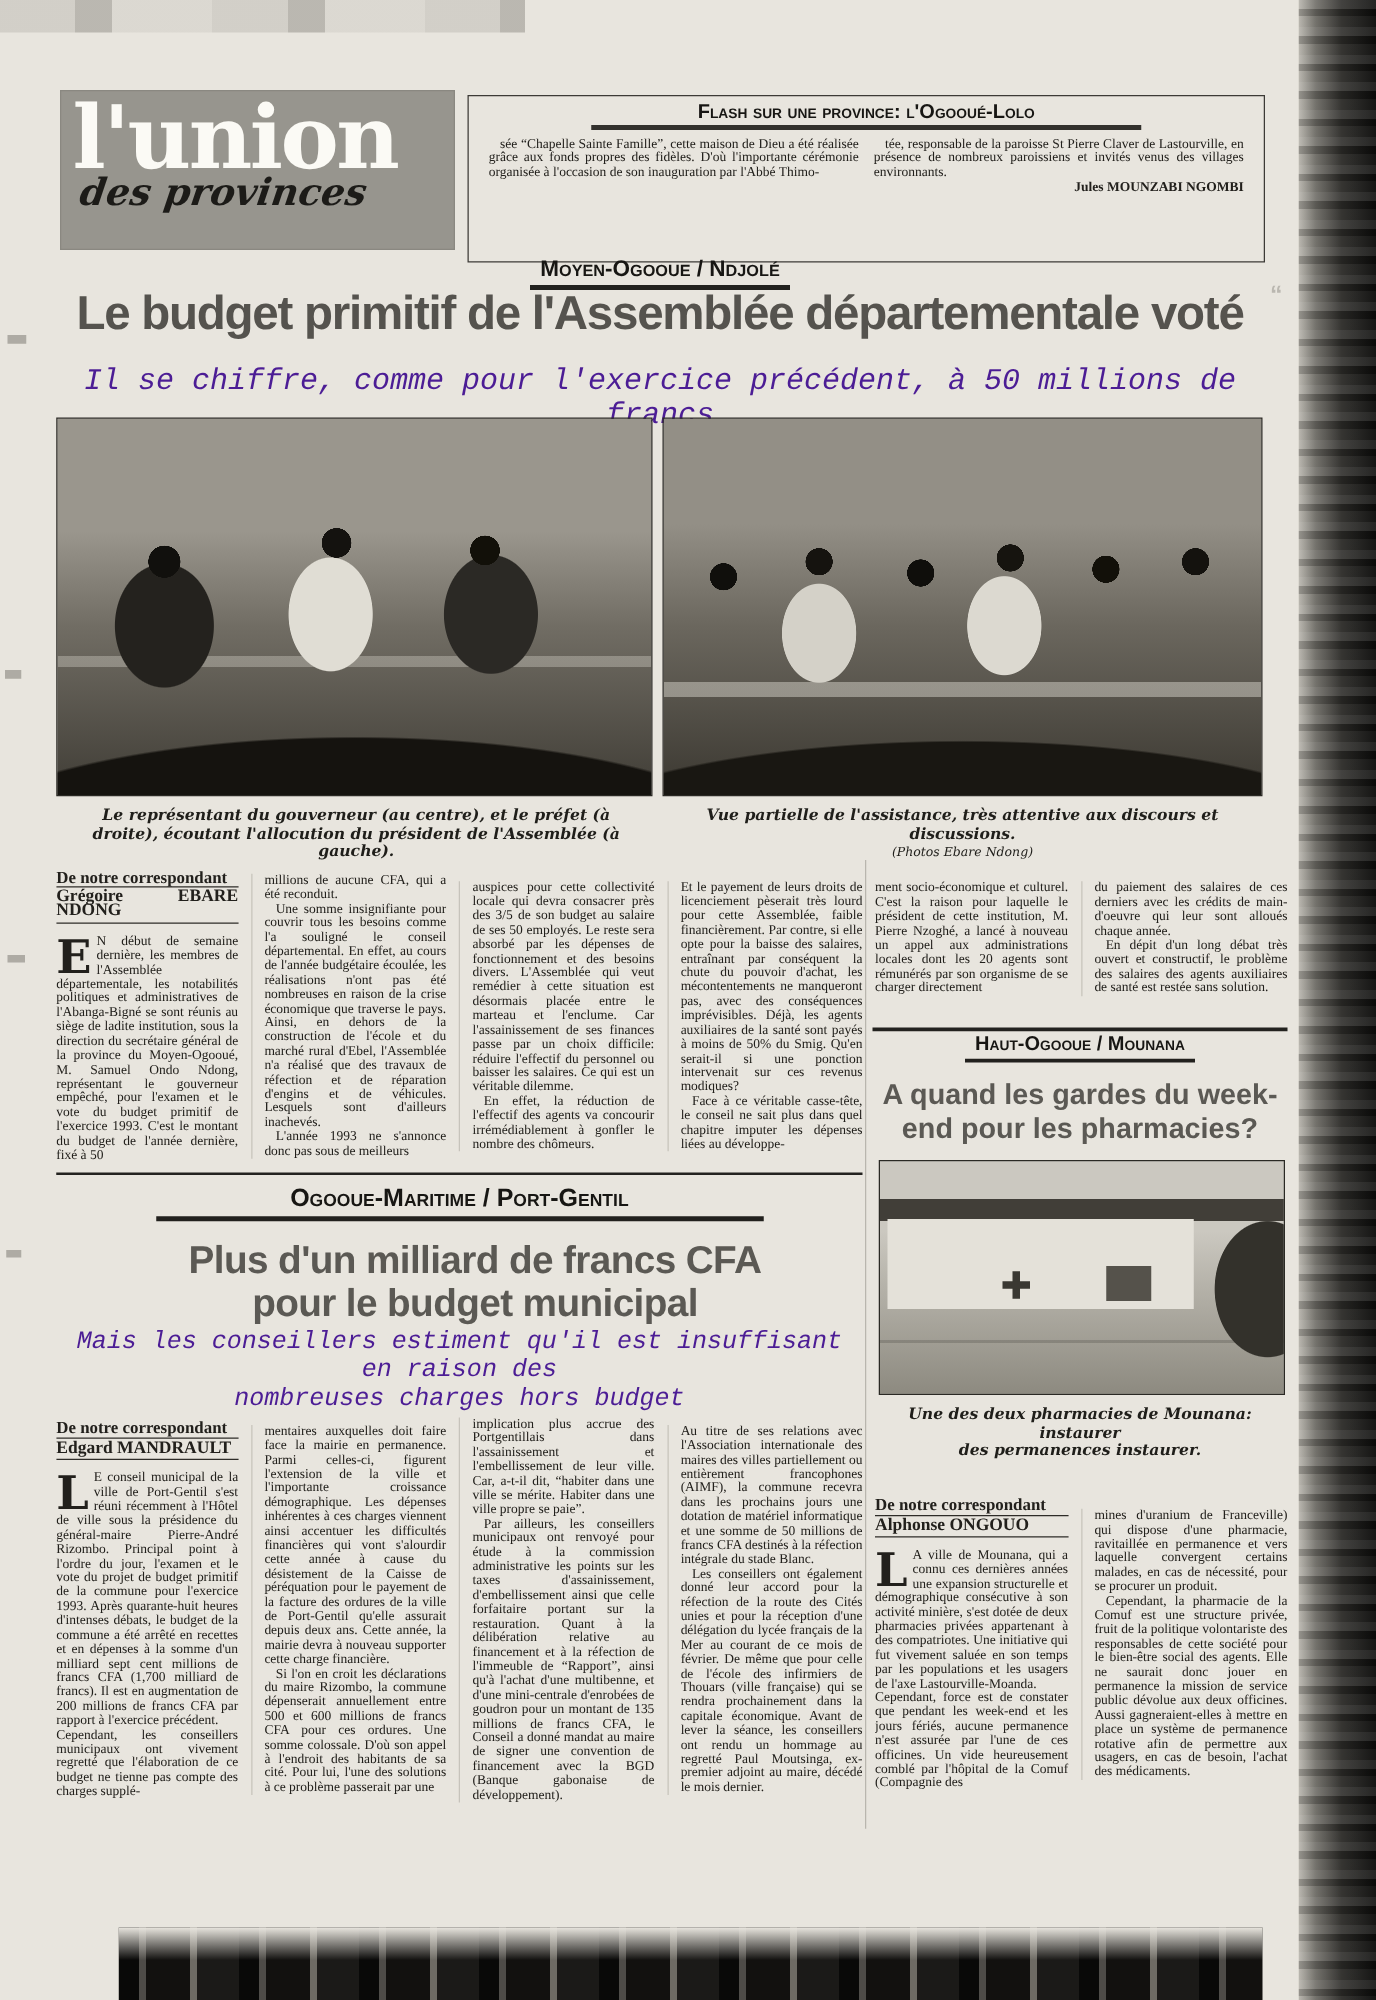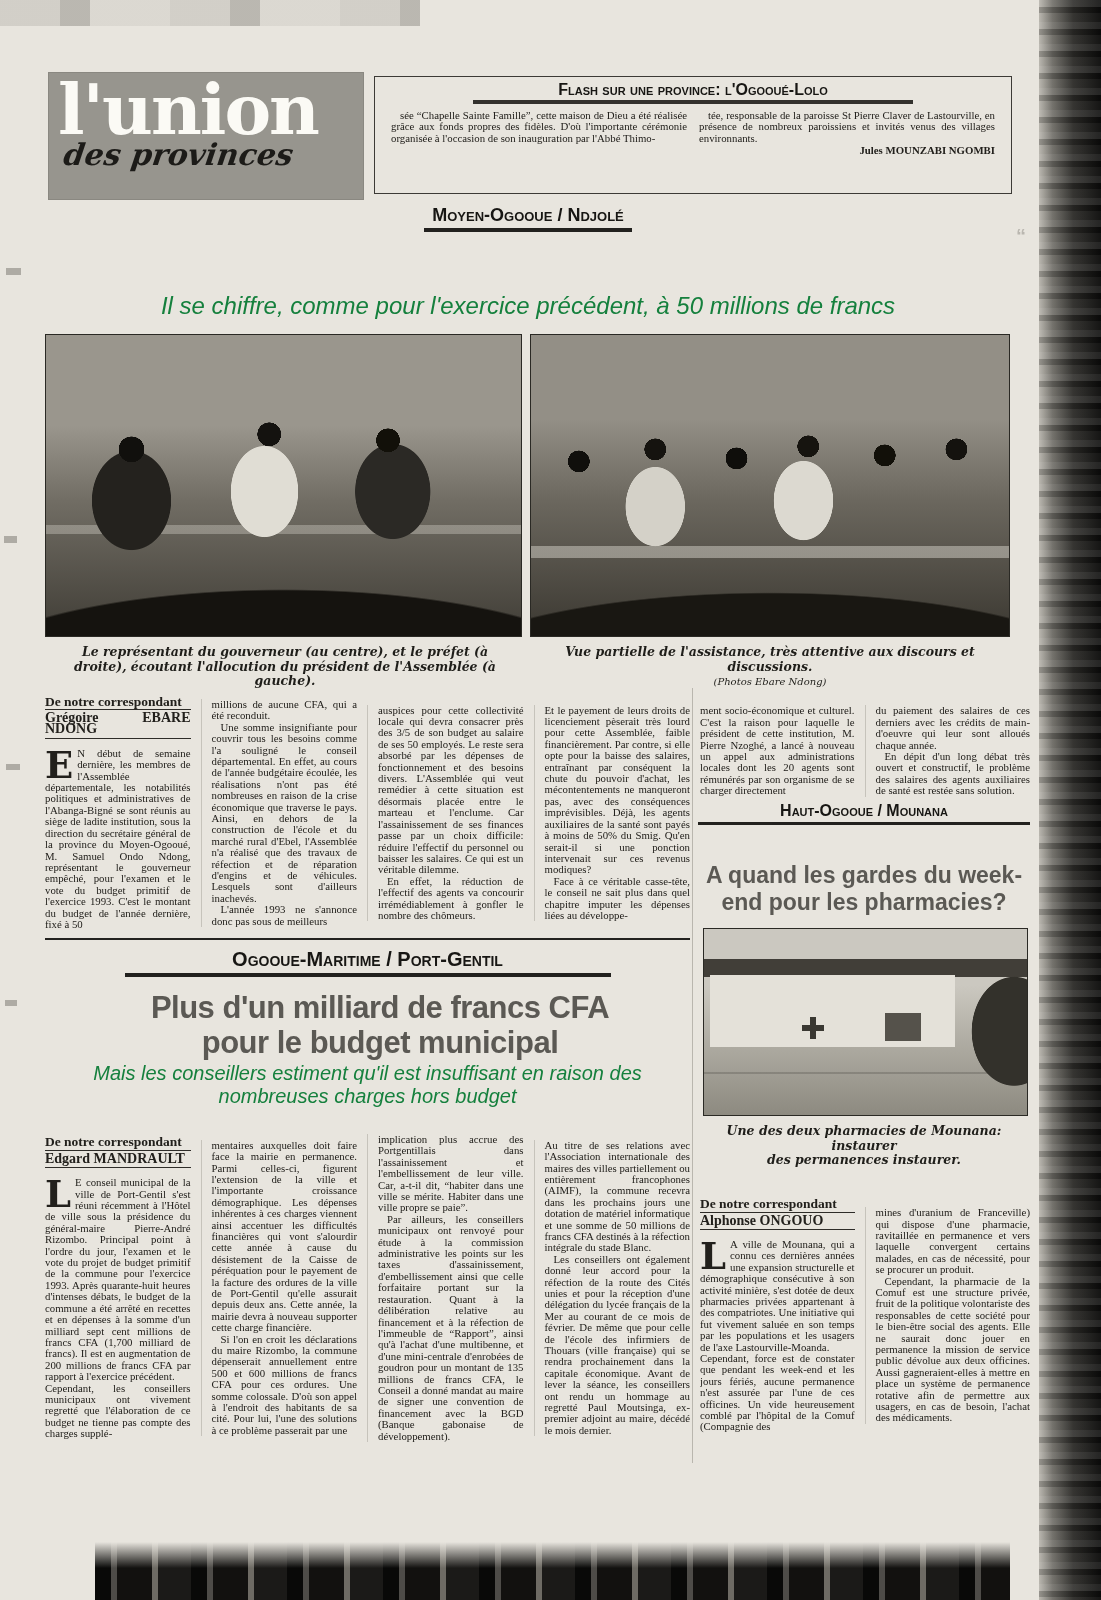--- a/index.html
+++ b/index.html
@@ -18,38 +18,38 @@
     background:repeating-linear-gradient(90deg,#c9c6bf 0 60px,#a7a49d 60px 90px,#d6d3cc 90px 170px);opacity:.7;}
   .mark{position:absolute;background:#8f8c84;opacity:.65;}
   
   .masthead{position:absolute;left:48px;top:72px;width:316px;height:128px;background:#97958e;
     box-shadow:0 0 0 1px #8a8881 inset;padding:2px 0 0 10px;box-sizing:border-box;}
   .mast-title{font-family:"DejaVu Serif",serif;font-weight:bold;font-size:70px;line-height:72px;
     color:#fbfaf5;letter-spacing:-2px;}
   .mast-sub{font-family:"DejaVu Serif",serif;font-style:italic;font-weight:bold;font-size:30px;
     line-height:30px;color:#1c1b18;transform:skewX(-8deg);margin-top:-6px;padding-left:6px;}
   
-  .flash{position:absolute;left:374px;top:76px;width:638px;height:118px;border:1.5px solid #3c3a36;
+  .flash{position:absolute;left:374px;top:76px;width:638px;height:134px;border:1.5px solid #3c3a36;
     box-sizing:border-box;padding:4px 10px 0;}
   .kicker{font-family:"Liberation Sans",sans-serif;font-weight:bold;font-variant:small-caps;
     color:#171613;text-align:center;}
   .flash .kicker{font-size:16px;}
   .krule{height:3.5px;background:#33312d;margin:1px auto 6px;}
   .flash .krule{width:440px;}
   .flash-cols{display:flex;}
   .fcol{flex:1;font-size:10.8px;line-height:11.6px;text-align:justify;padding:0 6px;}
   .fcol p{margin:0;text-indent:9px;}
   .flash-byline{font-weight:bold;text-align:right;font-size:10.8px;margin-top:1px;}
   
   .kickerwrap{position:absolute;text-align:center;}
   .kickerwrap .inner{display:inline-block;border-bottom:4px solid #22211e;padding:0 8px 2px;}
   .h-main{position:absolute;left:45px;top:230px;width:966px;text-align:center;white-space:nowrap;
     font-family:"Liberation Sans",sans-serif;font-weight:bold;font-size:38px;letter-spacing:-1px;
     color:#55534e;}
-  .h-sub{position:absolute;font-style:italic;font-family:Liberation Sans, sans-serif;color:#15803d;
+  .h-sub{position:absolute;font-style:italic;font-family:Liberation Mono, monospace;color:#4c1d95;
     text-align:center;}
   .h-gray{position:absolute;font-family:"Liberation Sans",sans-serif;font-weight:bold;
     color:#5b5954;text-align:center;}
   
   .photo{position:absolute;border:1px solid #2a2924;box-sizing:border-box;}
   .photo-m1{background:
       radial-gradient(circle 13px at 18% 38%, #11100d 98%, transparent),
       radial-gradient(circle 12px at 47% 33%, #14120f 98%, transparent),
       radial-gradient(circle 12px at 72% 35%, #121009 98%, transparent),
       radial-gradient(ellipse 34px 46px at 46% 52%, #e0ddd4 98%, transparent),
@@ -133,20 +133,21 @@
         <div class="flash-byline">Jules MOUNZABI NGOMBI</div>
       </div>
     </div>
   </div>
 
   <div class="ghost" style="left:1016px;top:225px;font-size:20px;">“</div>
 
   <div class="kickerwrap" style="left:45px;top:205px;width:966px;">
     <span class="inner kicker" style="font-size:18px;">Moyen-Ogooue / Ndjolé</span>
   </div>
+  <div class="h-main">Le budget primitif de l'Assemblée départementale voté</div>
   <div class="h-sub" style="left:45px;top:292px;width:966px;font-size:24px;">Il se chiffre, comme pour l'exercice précédent, à 50 millions de francs</div>
 
   <div class="photo photo-m1" style="left:45px;top:334px;width:477px;height:303px;"></div>
   <div class="photo photo-m2" style="left:530px;top:334px;width:480px;height:303px;"></div>
 
   <div class="caption" style="left:70px;top:645px;width:430px;">Le représentant du gouverneur (au centre), et le préfet (à droite), écoutant l'allocution du président de l'Assemblée (à gauche).</div>
   <div class="caption" style="left:555px;top:645px;width:430px;">
     <span>Vue partielle de l'assistance, très attentive aux discours et discussions.</span><br>
     <span class="credit">(Photos Ebare Ndong)</span>
   </div>
@@ -181,21 +182,21 @@
     <div class="col">
         <p>du paiement des salaires de ces derniers avec les crédits de main-d'oeuvre qui leur sont alloués chaque année.</p>
         <p>En dépit d'un long débat très ouvert et constructif, le problème des salaires des agents auxiliaires de santé est restée sans solution.</p>
       </div>
   </div>
 
   <div class="vline" style="left:692px;top:688px;height:775px;"></div>
   <div class="hline" style="left:45px;top:938px;width:645px;height:1.5px;"></div>
   <div class="hline" style="left:698px;top:822px;width:332px;height:3px;"></div>
 
-  <div class="kickerwrap" style="left:698px;top:802px;width:332px;">
+  <div class="kickerwrap" style="left:698px;top:827px;width:332px;">
     <span class="inner kicker" style="font-size:16px;border-bottom-width:3px;">Haut-Ogooue / Mounana</span>
   </div>
   <div class="h-gray" style="left:698px;top:862px;width:332px;font-size:23px;line-height:27px;">
     <div>A quand les gardes du week-</div>
     <div>end pour les pharmacies?</div>
   </div>
   <div class="photo photo-ph" style="left:703px;top:928px;width:325px;height:188px;">
     <div class="cross"></div>
   </div>
   <div class="caption" style="left:698px;top:1124px;width:332px;">

